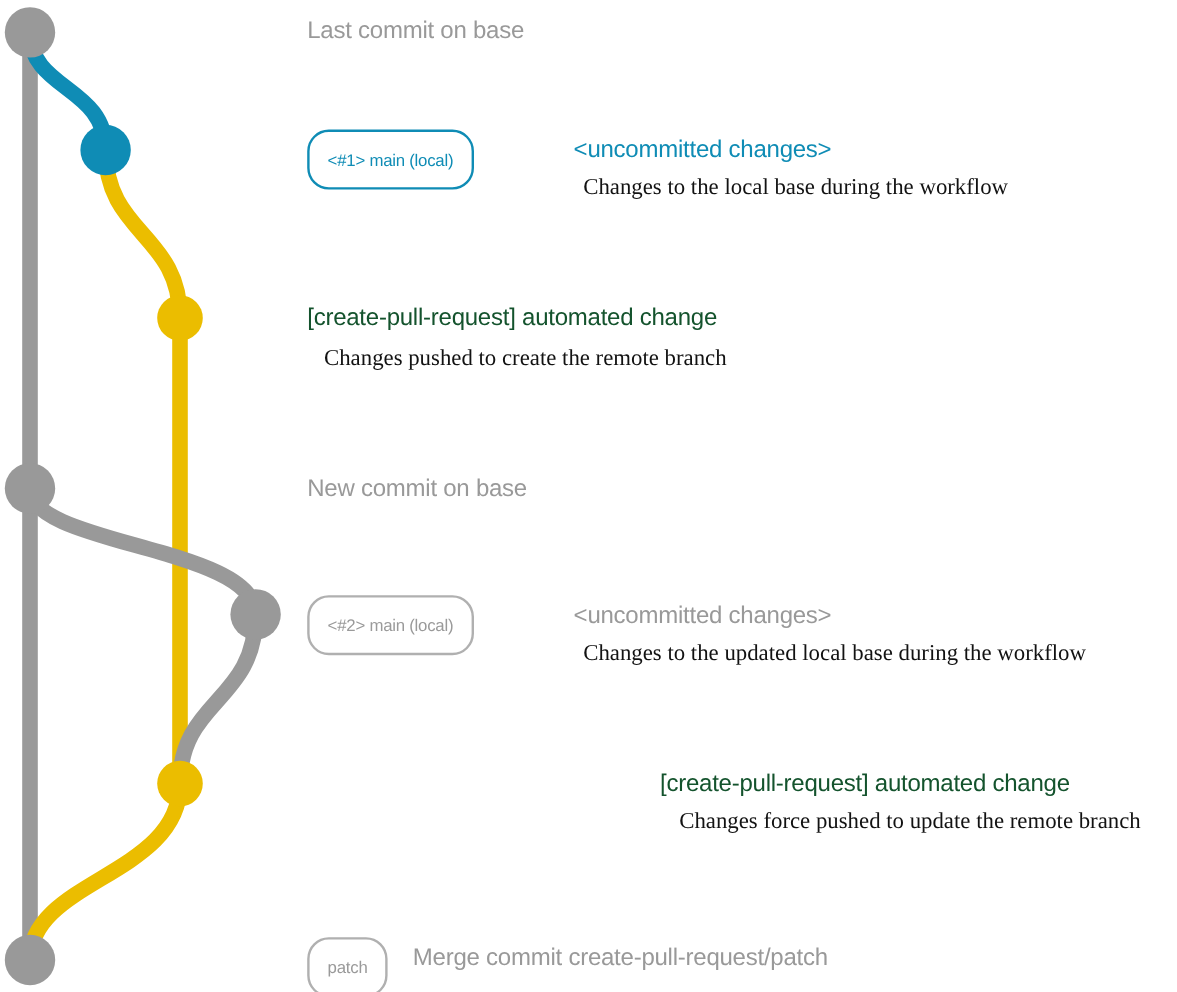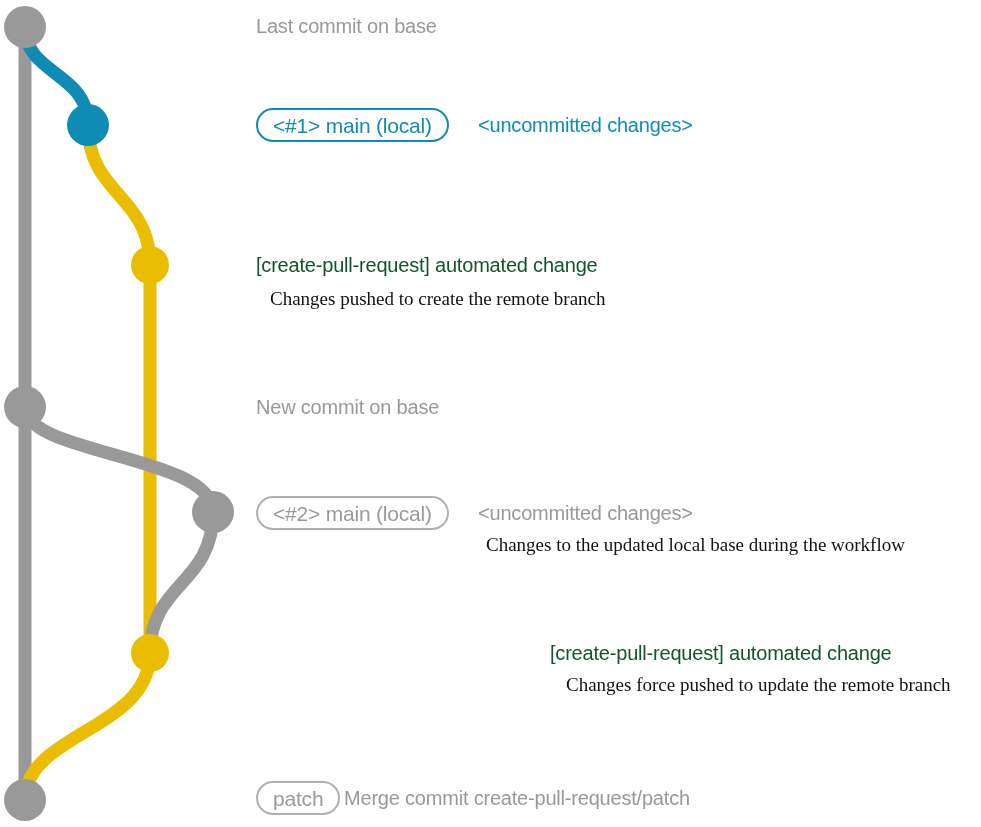--- a/index.html
+++ b/index.html
@@ -38,27 +38,27 @@
   .heading.blue  { color: #0f8cb5; }
   .heading.yellow{ color: #14532d; }
 
   
   .badge {
     position: absolute;
     display: inline-flex;
     align-items: center;
     justify-content: center;
     box-sizing: border-box;
-    height: 34px;
+    height: 50px;
     padding: 0 15px;
     border-radius: 18px;
     border: 2px solid #999999;
     background: #ffffff;
     font-family: "Liberation Sans", sans-serif;
-    font-size: 21px;
+    font-size: 14px;
     line-height: 1;
     white-space: nowrap;
     color: #999999;
     letter-spacing: -0.2px;
   }
   .badge.blue   { border-color: #0f8cb5; color: #0f8cb5; }
   .badge.yellow { border-color: #ebbd00; color: #ebbd00; }
   .badge.gray   { border-color: #b0b0b0; color: #9a9a9a; }
 
   
@@ -96,20 +96,21 @@
     <circle cx="25" cy="407" r="21" fill="#999999"></circle>
     <circle cx="213" cy="512" r="21" fill="#999999"></circle>
     <circle cx="150" cy="653" r="19" fill="#ebbd00"></circle>
     <circle cx="25" cy="800" r="21" fill="#999999"></circle>
   </svg>
 
   <div class="heading gray" style="left:256px; top:15px;">Last commit on base</div>
 
   <div class="badge blue" style="left:256px; top:108px;">&lt;#1&gt; main (local)</div>
   <div class="heading blue" style="left:478px; top:114px;">&lt;uncommitted changes&gt;</div>
+  <div class="desc" style="left:486px; top:146px;">Changes to the local base during the workflow</div>
 
   <div class="heading yellow" style="left:256px; top:254px;">[create-pull-request] automated change</div>
   <div class="desc" style="left:270px; top:288px;">Changes pushed to create the remote branch</div>
 
   <div class="heading gray" style="left:256px; top:396px;">New commit on base</div>
 
   <div class="badge gray" style="left:256px; top:496px;">&lt;#2&gt; main (local)</div>
   <div class="heading gray" style="left:478px; top:502px;">&lt;uncommitted changes&gt;</div>
   <div class="desc" style="left:486px; top:534px;">Changes to the updated local base during the workflow</div>
 

